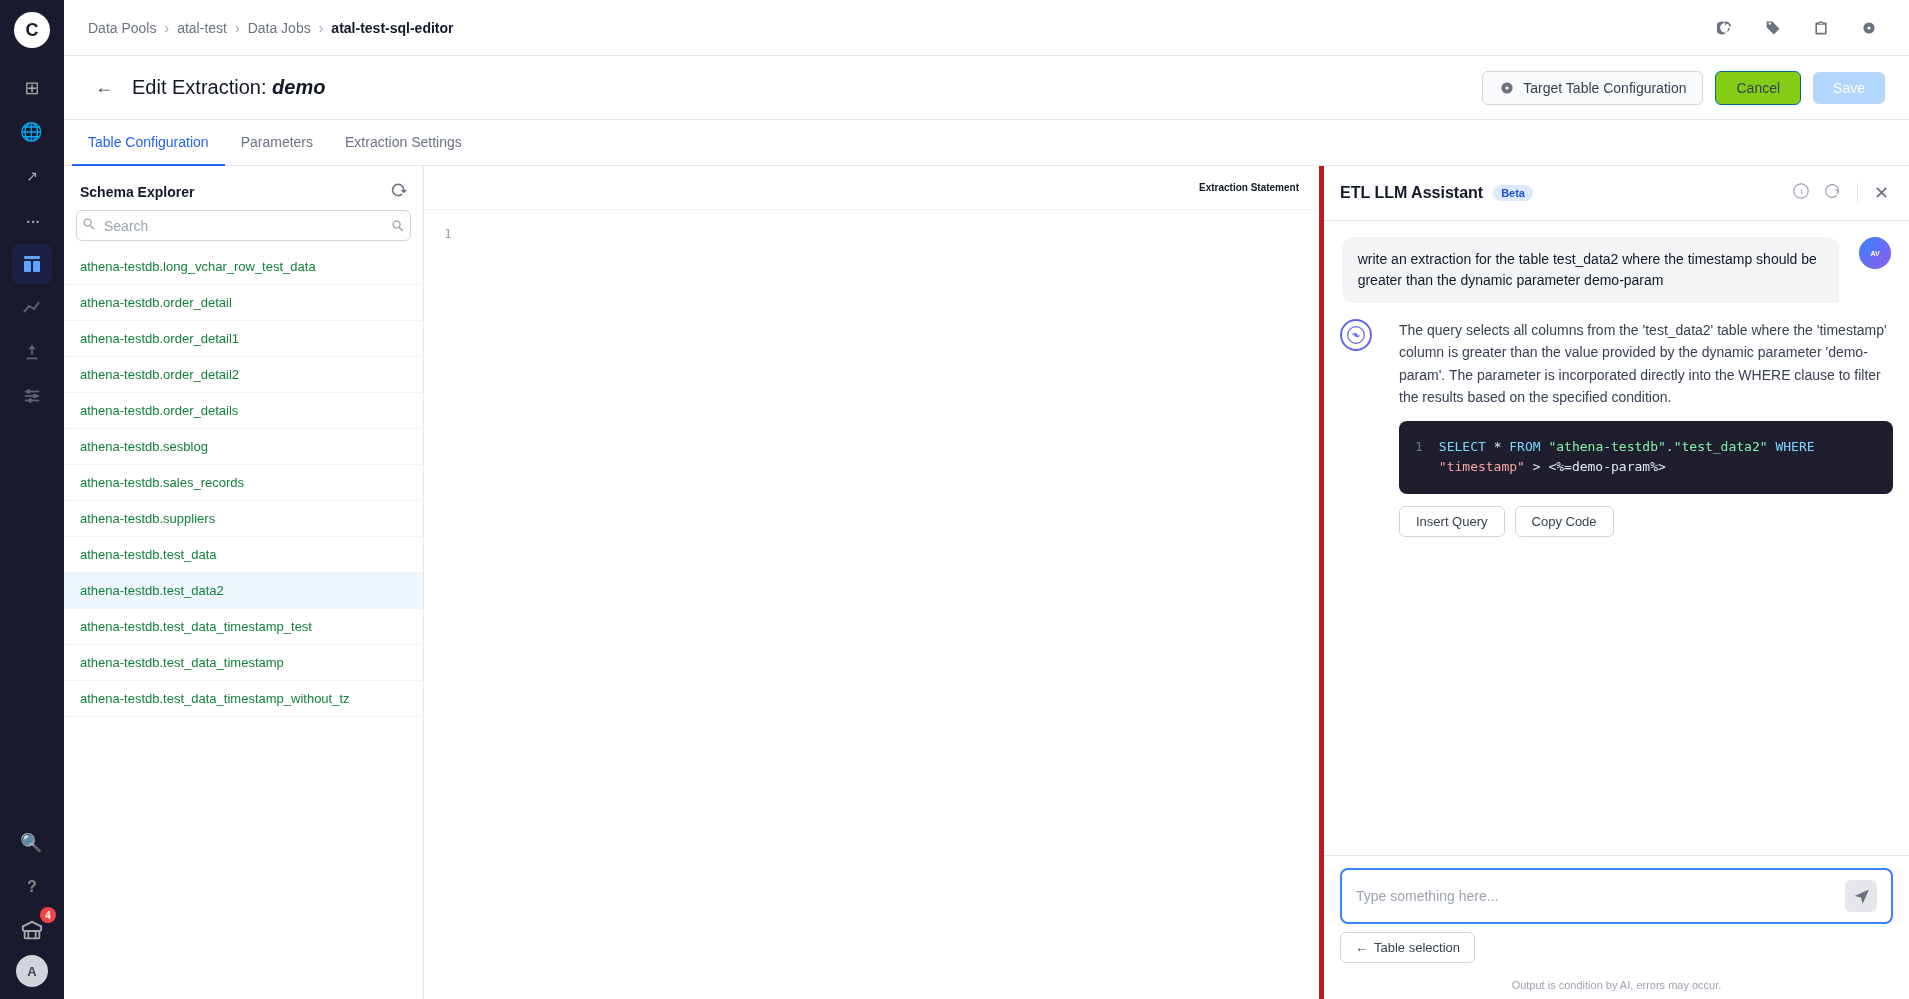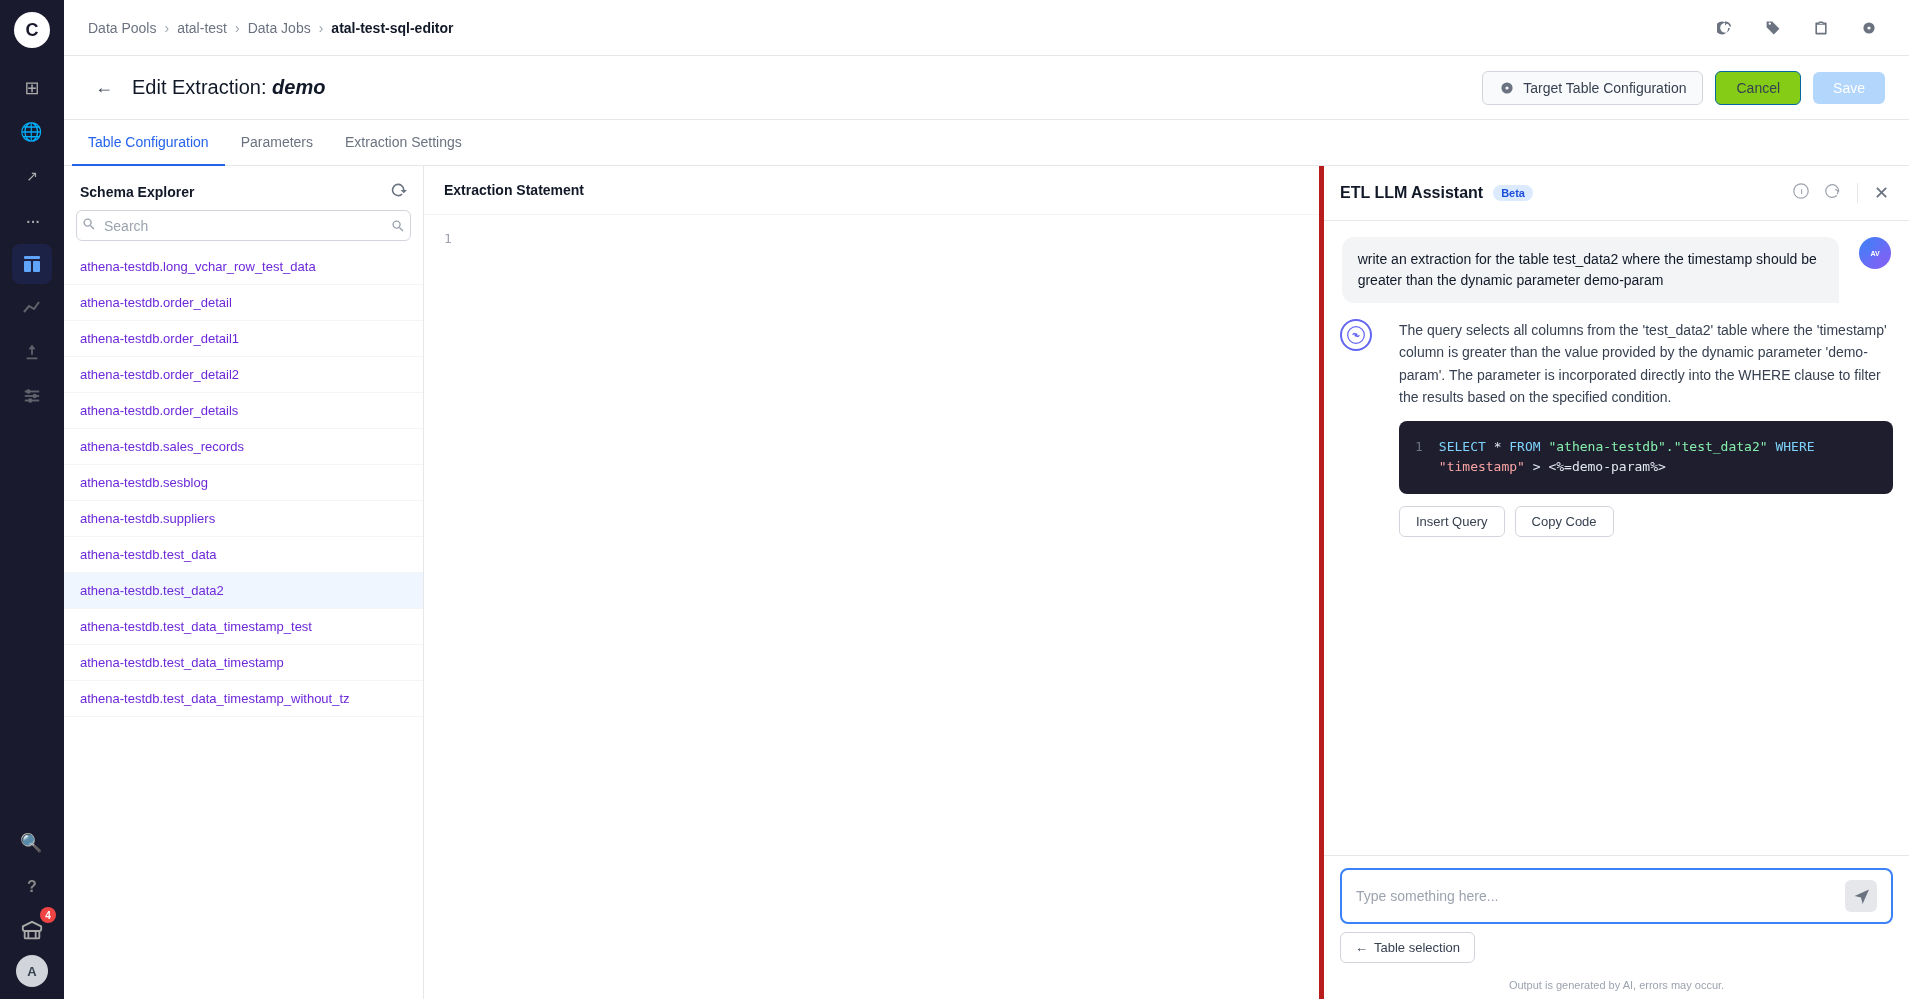--- a/index.html
+++ b/index.html
@@ -217,40 +217,41 @@
     .search-box input::placeholder { color: #9ca3af; }
     .search-icon { color: #9ca3af; font-size: 14px; }
 
     .schema-list {
       flex: 1;
       overflow-y: auto;
     }
     .schema-item {
       padding: 10px 16px;
       font-size: 13px;
-      color: #6d28d9;
+      color: #15803d;
       cursor: pointer;
       border-bottom: 1px solid #f3f4f6;
     }
     .schema-item.highlighted { background: #eff6ff; }
 
     
     .extraction-panel {
       flex: 1;
       display: flex;
       flex-direction: column;
       background: #fff;
       overflow: hidden;
     }
     .extraction-header {
       padding: 16px 20px;
-      font-size: 14px;
+      font-size: 10px;
       font-weight: 600;
       color: #111827;
       border-bottom: 1px solid #f3f4f6;
+      text-align: right;
     }
     .extraction-editor {
       flex: 1;
       padding: 12px 20px;
       display: flex;
       gap: 12px;
       font-family: monospace;
       font-size: 13px;
       color: #6b7280;
     }
@@ -640,22 +641,22 @@
           <circle cx="8" cy="8" r="5" stroke="#9ca3af" stroke-width="2" fill="none"></circle>
           <line x1="12" y1="12" x2="17" y2="17" stroke="#9ca3af" stroke-width="2"></line>
         </svg>
       </div>
       <div class="schema-list">
         <div class="schema-item">athena-testdb.long_vchar_row_test_data</div>
         <div class="schema-item">athena-testdb.order_detail</div>
         <div class="schema-item">athena-testdb.order_detail1</div>
         <div class="schema-item">athena-testdb.order_detail2</div>
         <div class="schema-item">athena-testdb.order_details</div>
+        <div class="schema-item">athena-testdb.sesblog</div>
         <div class="schema-item">athena-testdb.sales_records</div>
-        <div class="schema-item">athena-testdb.sesblog</div>
         <div class="schema-item">athena-testdb.suppliers</div>
         <div class="schema-item">athena-testdb.test_data</div>
         <div class="schema-item highlighted">athena-testdb.test_data2</div>
         <div class="schema-item">athena-testdb.test_data_timestamp_test</div>
         <div class="schema-item">athena-testdb.test_data_timestamp</div>
         <div class="schema-item">athena-testdb.test_data_timestamp_without_tz</div>
       </div>
     </div>
 
     <div class="extraction-panel">
@@ -748,17 +749,17 @@
             <svg width="16" height="16" viewBox="0 0 20 20" fill="currentColor">
               <path d="M2 10l18-8-8 18-2-8-8-2z"></path>
             </svg>
           </button>
         </div>
         <button class="table-selection-btn">
           <span>←</span>
           <span>Table selection</span>
         </button>
       </div>
-      <div class="output-note">Output is generated by AI, errors may occur.</div>
+      <div class="output-note">Output is condition by AI, errors may occur.</div>
     </div>
 
   </div>
 </div>
 
 </body></html>

